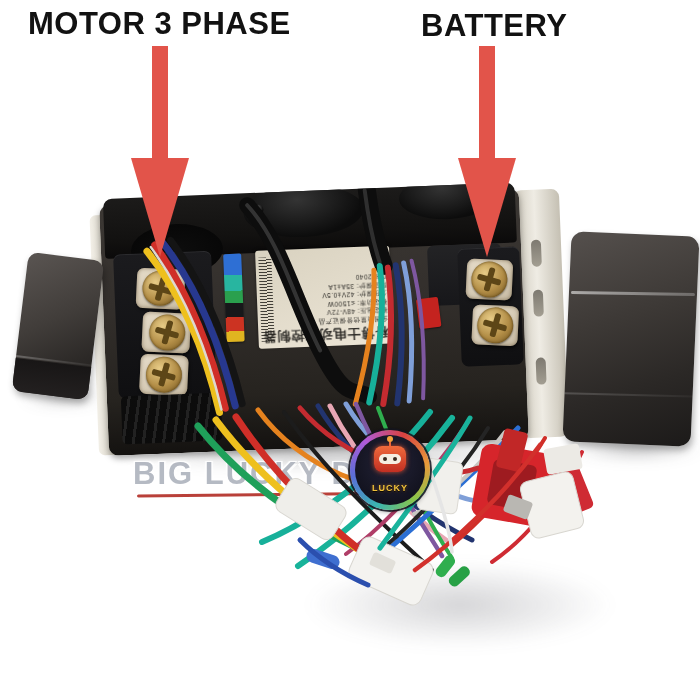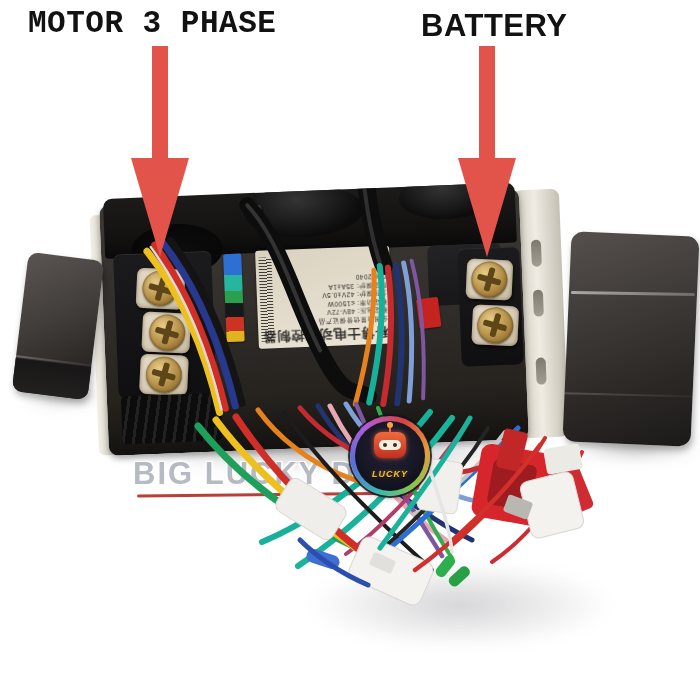--- a/index.html
+++ b/index.html
@@ -153,24 +153,23 @@
   #watermark-line{
     left:137px;top:493px;width:288px;height:3px;background:#b33028;z-index:20;
     transform:rotate(-.6deg);border-radius:2px;opacity:.92;
   }
 
   
   #harness{left:0;top:0;width:700px;height:700px;z-index:30;pointer-events:none;}
 
   
   #logo{
-    left:350px;top:416px;width:80px;height:80px;border-radius:50%;z-index:40;
+    left:350px;top:430px;width:80px;height:80px;border-radius:50%;z-index:40;
     background:conic-gradient(from 20deg,#d84242,#e89a3a,#8cc44a,#3ab5b0,#5a6fd8,#b05ad8,#d84242);
     box-shadow:0 0 0 2px rgba(20,20,30,.85), 0 2px 5px rgba(0,0,0,.4);
-    font-style:italic;
   }
   #logo .logo-inner{
     position:absolute;left:5px;top:5px;right:5px;bottom:5px;border-radius:50%;
     background:radial-gradient(circle at 50% 40%, #232338, #12121e 75%);
     overflow:hidden;
   }
   .robot-head{
     position:absolute;left:50%;top:11px;width:32px;height:26px;margin-left:-16px;border-radius:8px;
     background:linear-gradient(180deg,#ef6a3c,#c22f22);box-shadow:0 0 5px rgba(240,90,50,.8);
   }
@@ -340,19 +339,19 @@
     <div class="robot-head">
       <div class="robot-visor">
         <div class="robot-eye l"></div>
         <div class="robot-eye r"></div>
       </div>
     </div>
     <div class="logo-word">LUCKY</div>
   </div>
 </div>
 
-<div class="anno-label" style="left:28px;top:6px;font-family:Liberation Mono, monospace;">MOTOR 3 PHASE</div>
+<div class="anno-label" style="left:28px;top:6px;">MOTOR 3 PHASE</div>
 <div class="anno-label" style="left:421px;top:8px;">BATTERY</div>
 
 <div class="arrow-shaft" style="left:152px;top:46px;"></div>
 <div class="arrow-head" style="left:131px;top:158px;"></div>
 <div class="arrow-shaft" style="left:479px;top:46px;"></div>
 <div class="arrow-head" style="left:458px;top:158px;"></div>
 
 </body></html>

